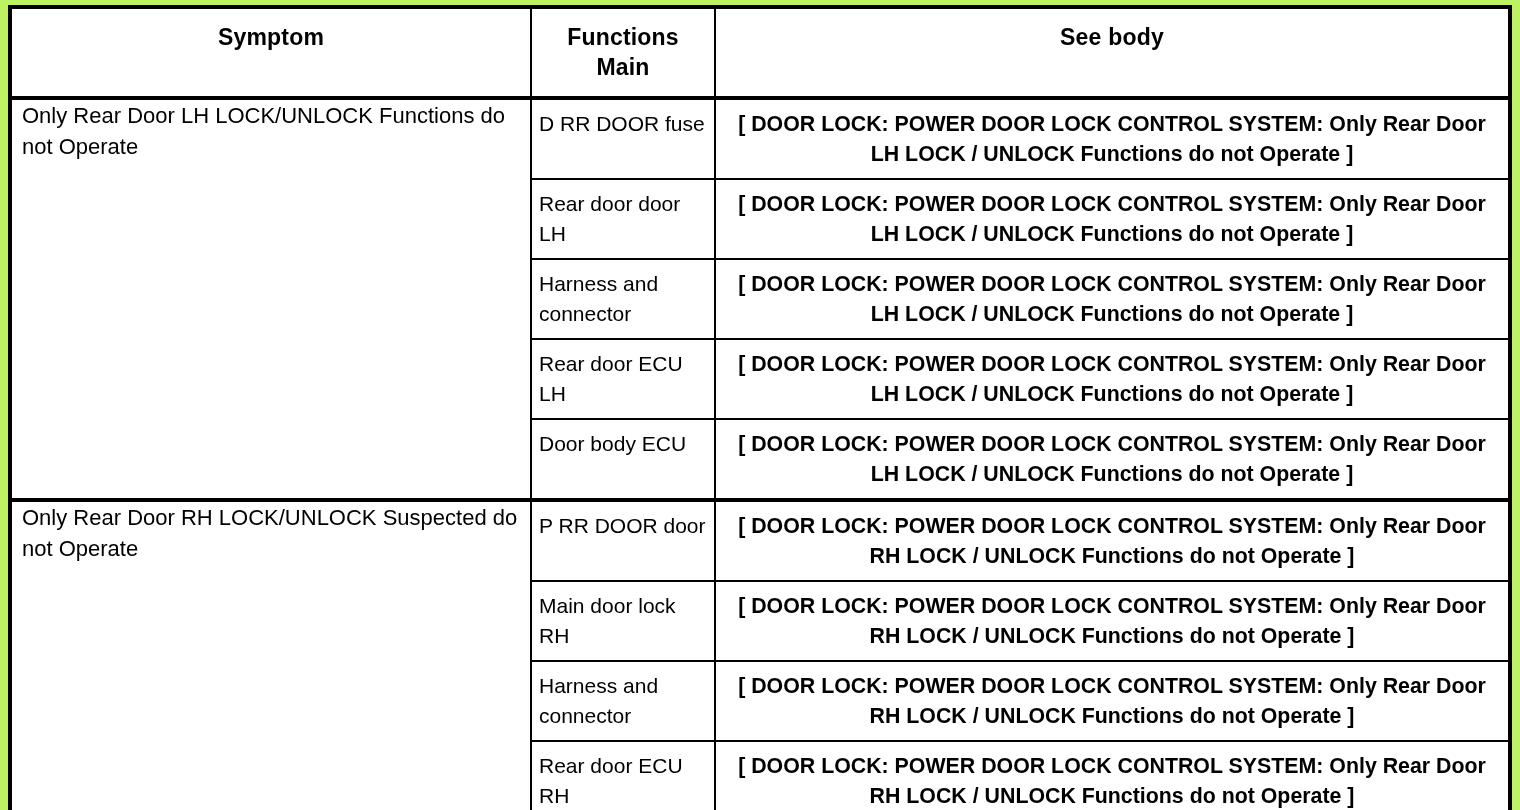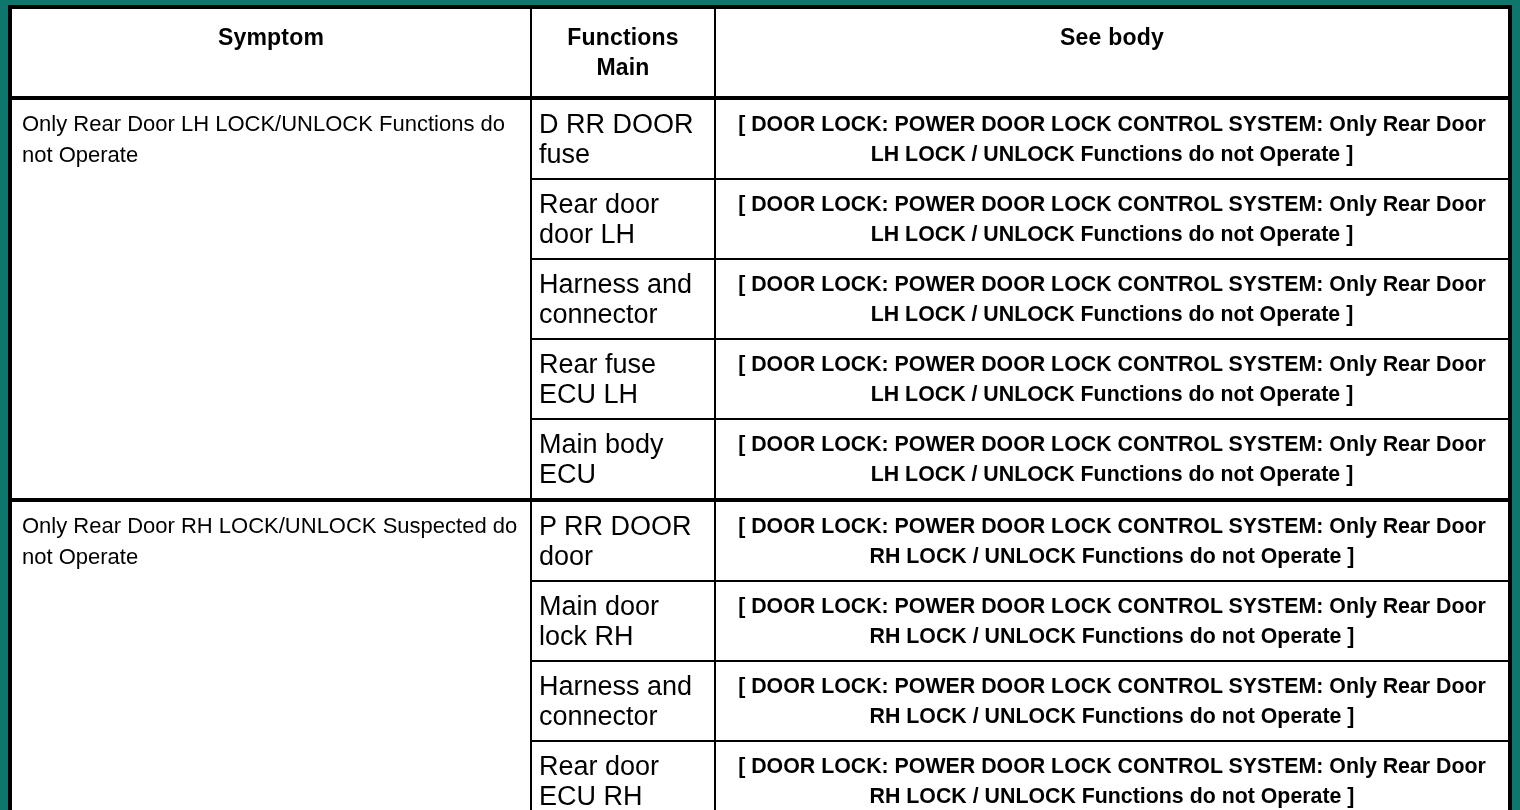--- a/index.html
+++ b/index.html
@@ -13,21 +13,21 @@
     height: 810px;
     font-family: "Liberation Sans", sans-serif;
     color: #000000;
     overflow: hidden;
   }
 
   .sheet {
     position: relative;
     width: 1520px;
     height: 810px;
-    background: #0f766e;
+    background: #bef264;
   }
 
   table.symptom-table {
     position: absolute;
     left: 8px;
     top: 5px;
     width: 1500px;
     border-collapse: collapse;
     table-layout: fixed;
     background: #ffffff;
@@ -79,32 +79,32 @@
   }
   .hdr-text .line2 { display: block; }
 
   .symptom-cell {
     vertical-align: top;
   }
   .symptom-text {
     display: block;
     font-size: 22px;
     line-height: 31px;
-    padding: 8px 10px;
+    padding: 0 10px;
     text-align: left;
     white-space: pre-line;
   }
   
   td.symptom-cell {
     vertical-align: middle;
   }
 
   .area-text {
     display: block;
-    font-size: 27px;
+    font-size: 21px;
     line-height: 30px;
     padding: 9px 6px 9px 7px;
     text-align: left;
   }
 
   .page-text {
     display: block;
     font-size: 22px;
     font-weight: bold;
     line-height: 30px;
@@ -170,29 +170,29 @@
       <tr>
         <td>
           <span class="area-text">Harness and connector</span>
         </td>
         <td>
           <span class="page-text">[ DOOR LOCK: POWER DOOR LOCK CONTROL SYSTEM: Only Rear Door LH LOCK / UNLOCK Functions do not Operate ]</span>
         </td>
       </tr>
       <tr>
         <td>
-          <span class="area-text">Rear fuse ECU LH</span>
-        </td>
-        <td>
-          <span class="page-text">[ DOOR LOCK: POWER DOOR LOCK CONTROL SYSTEM: Only Rear Door LH LOCK / UNLOCK Functions do not Operate ]</span>
-        </td>
-      </tr>
-      <tr>
-        <td>
-          <span class="area-text">Main body ECU</span>
+          <span class="area-text">Rear door ECU LH</span>
+        </td>
+        <td>
+          <span class="page-text">[ DOOR LOCK: POWER DOOR LOCK CONTROL SYSTEM: Only Rear Door LH LOCK / UNLOCK Functions do not Operate ]</span>
+        </td>
+      </tr>
+      <tr>
+        <td>
+          <span class="area-text">Door body ECU</span>
         </td>
         <td>
           <span class="page-text">[ DOOR LOCK: POWER DOOR LOCK CONTROL SYSTEM: Only Rear Door LH LOCK / UNLOCK Functions do not Operate ]</span>
         </td>
       </tr>
 
       <tr class="group-start">
         <td class="symptom-cell" rowspan="5">
           <span class="symptom-text">Only Rear Door RH LOCK/UNLOCK Suspected do not Operate</span>
         </td>

